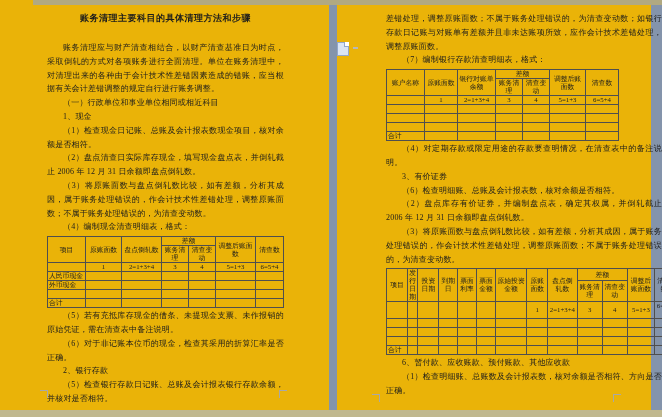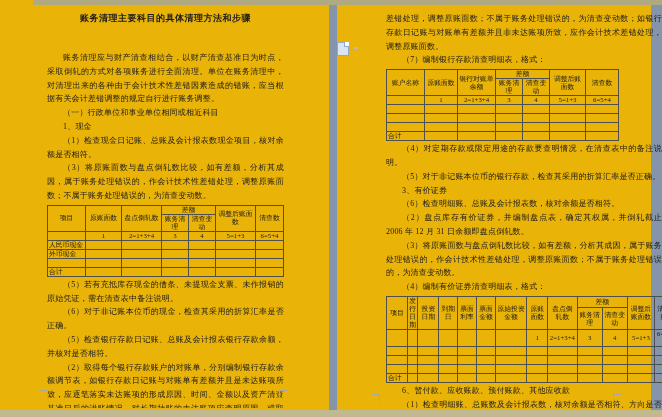--- a/index.html
+++ b/index.html
@@ -14,21 +14,21 @@
   .strip-right{position:absolute;left:651px;top:5px;width:11px;height:405px;background:#8494ab;}
 
   
   .page{position:absolute;top:4px;height:404px;overflow:hidden;}
   .page-left{left:47px;width:237px;}
   .page-right{left:370px;width:276px;margin-left:16px;}
 
   .doc-title{font-size:9px;font-weight:bold;text-align:center;margin:8px 0 0 0;letter-spacing:.5px;}
   p.doc{margin:0;font-size:8px;line-height:13.8px;text-align:justify;letter-spacing:.2px;}
   p.indent{text-indent:2em;}
-  p.first{margin-top:26px;}
+  p.first{margin-top:16px;}
 
   table.doc-table{border-collapse:collapse;table-layout:fixed;margin:2px 0 1px 0;
     font-size:6.8px;line-height:8px;}
   table.doc-table th,table.doc-table td{
     border:1px solid #4f4f4f;padding:0 1px;text-align:center;vertical-align:middle;
     font-weight:normal;height:8px;overflow:hidden;word-break:break-all;}
   table.doc-table td:first-child{text-align:left;}
   .t-cash{width:236px;}
   .t-bank{width:232px;margin-left:13px;}
   .t-sec{width:288px;margin-left:-11px;font-size:6.4px;line-height:7.4px;}
@@ -53,21 +53,23 @@
   <div class="bar-top"></div>
   <div class="strip-mid"></div>
   <div class="strip-right"></div>
 
   <div class="page page-left">
     <h1 class="doc-title">账务清理主要科目的具体清理方法和步骤</h1>
     <p class="doc indent first">账务清理应与财产清查相结合，以财产清查基准日为时点，采取倒轧的方式对各项账务进行全面清理。单位在账务清理中，对清理出来的各种由于会计技术性差错因素造成的错账，应当根据有关会计差错调整的规定自行进行账务调整。</p>
     <p class="doc indent">（一）行政单位和事业单位相同或相近科目</p>
     <p class="doc indent">1、现金</p>
     <p class="doc indent">（1）检查现金日记账、总账及会计报表数现金项目，核对余额是否相符。</p>
+    <p class="doc indent">（2）盘点清查日实际库存现金，填写现金盘点表，并倒轧截止 2006 年 12 月 31 日余额即盘点倒轧数。</p>
     <p class="doc indent">（3）将原账面数与盘点倒轧数比较，如有差额，分析其成因，属于账务处理错误的，作会计技术性差错处理，调整原账面数；不属于账务处理错误的，为清查变动数。</p>
+    <p class="doc indent">（4）编制现金清查明细表，格式：</p>
 
     <table class="doc-table t-cash">
       <colgroup>
         <col style="width:38px">
           <col style="width:36px">
           <col style="width:40px">
         <col style="width:27px">
           <col style="width:27px">
           <col style="width:40px">
           <col style="width:28px">
@@ -130,20 +132,21 @@
             <td></td>
             <td></td>
             <td></td>
             <td></td>
           </tr>
         </tbody>
     </table>
 
     <p class="doc indent">（5）若有充抵库存现金的借条、未提现金支票、未作报销的原始凭证，需在清查表中备注说明。</p>
     <p class="doc indent">（6）对于非记账本位币的现金，检查其采用的折算汇率是否正确。</p>
+    <p class="doc indent">2、银行存款</p>
     <p class="doc indent">（5）检查银行存款日记账、总账及会计报表银行存款余额，并核对是否相符。</p>
     <p class="doc indent">（2）取得每个银行存款账户的对账单，分别编制银行存款余额调节表，如银行存款日记账与对账单有差额并且是未达账项所致，应逐笔落实未达账项的形成原因、时间、金额以及资产清查基准日后的进账情况，对长期挂账的未达账项应查明原因，或取得相关依据后进行处理，属于账务处理错误的，作会计技术性</p>
   </div>
 
   <div class="page page-right">
     <p class="doc" style="margin-top:8px">差错处理，调整原账面数；不属于账务处理错误的，为清查变动数；如银行存款日记账与对账单有差额并且非未达账项所致，应作会计技术差错处理，调整原账面数。</p>
     <p class="doc indent">（7）编制银行存款清查明细表，格式：</p>
 
     <table class="doc-table t-bank">
       <colgroup>
@@ -212,26 +215,24 @@
             <td></td>
             <td></td>
             <td></td>
             <td></td>
             <td></td>
           </tr>
         </tbody>
     </table>
 
     <p class="doc indent">（4）对定期存款或限定用途的存款要查明情况，在清查表中的备注说明。</p>
-    <p class="doc indent">（5）对于非记账本位币的银行存款，检查其采用的折算汇率是否正确。</p>
     <p class="doc indent">3、有价证券</p>
     <p class="doc indent">（6）检查明细账、总账及会计报表数，核对余额是否相符。</p>
     <p class="doc indent">（2）盘点库存有价证券，并编制盘点表，确定其权属，并倒轧截止 2006 年 12 月 31 日余额即盘点倒轧数。</p>
     <p class="doc indent">（3）将原账面数与盘点倒轧数比较，如有差额，分析其成因，属于账务处理错误的，作会计技术性差错处理，调整原账面数；不属于账务处理错误的，为清查变动数。</p>
-    <p class="doc indent">（4）编制有价证券清查明细表，格式：</p>
 
     <table class="doc-table t-sec">
       <colgroup>
         <col style="width:20px">
           <col style="width:10px">
           <col style="width:20px">
           <col style="width:18px">
         <col style="width:18px">
           <col style="width:18px">
           <col style="width:30px">

